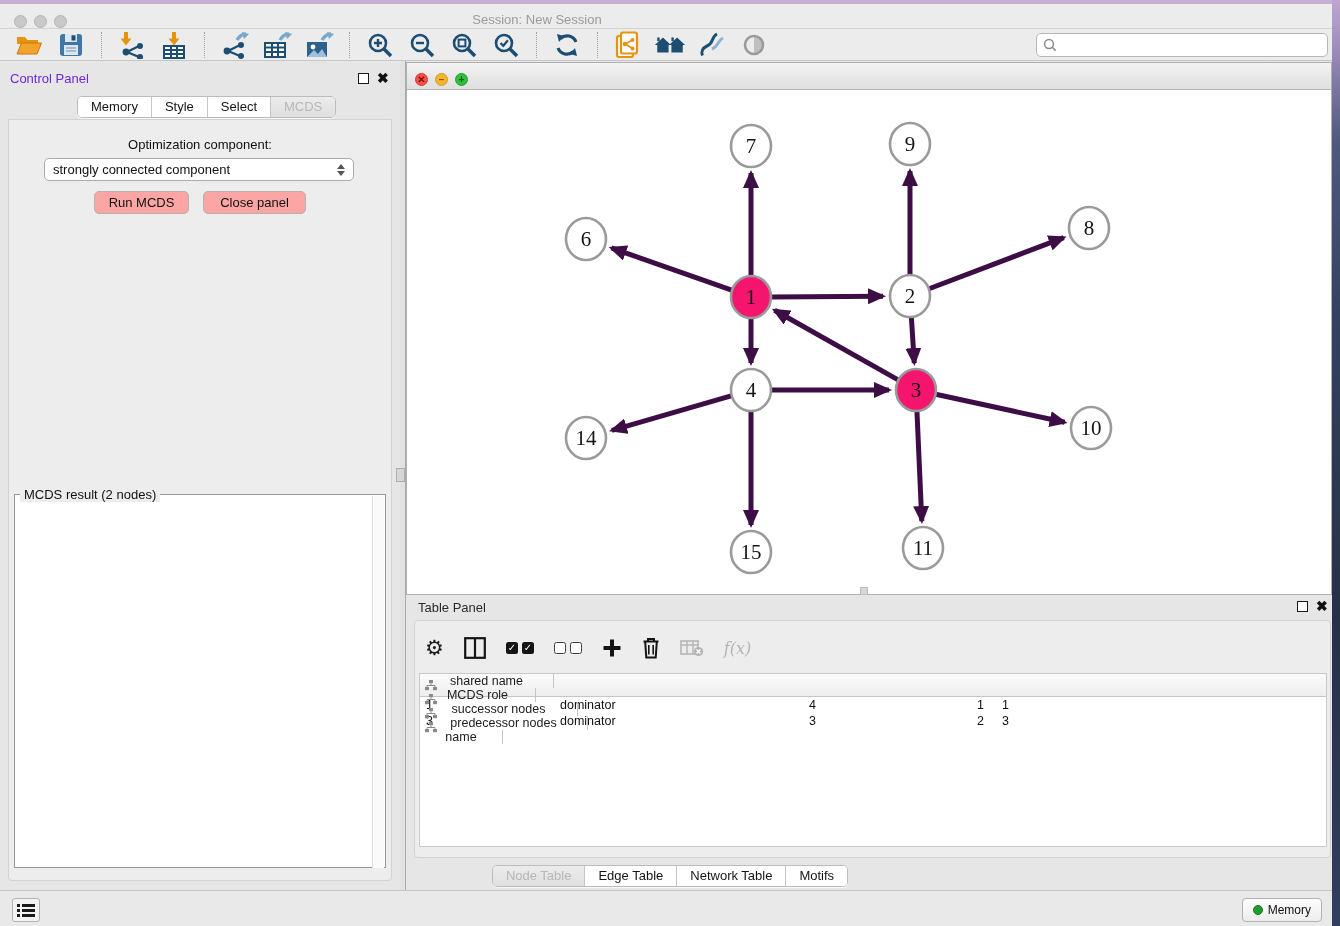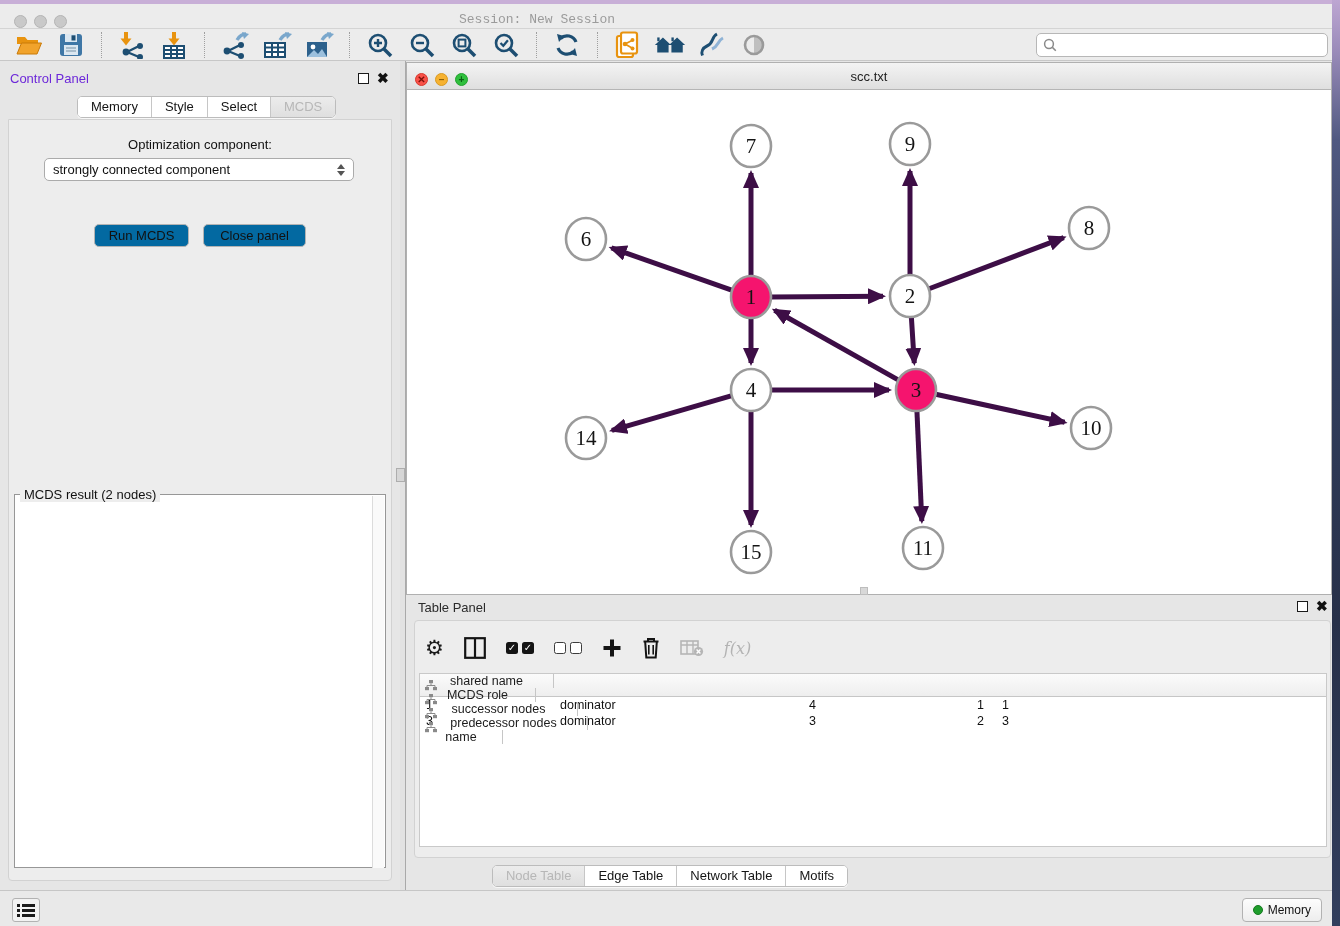--- a/index.html
+++ b/index.html
@@ -15,21 +15,21 @@
   
   #desktop-right { right:0; top:0; width:8px; height:926px;
     background:linear-gradient(180deg,#bda6d2 0px,#9b8cba 50px,#505981 140px,#33405f 320px,#273049 620px,#323e5d 926px); }
   #top-strip { left:0; top:0; width:1332px; height:4px; background:#c8afd7; }
 
   
   #titlebar { left:0; top:4px; width:1332px; height:25px; background:#ececec;
     border-bottom:1px solid #d4d4d4; }
   .mac-dot { width:13px; height:13px; border-radius:50%; background:#c9c9c9; border:1px solid #b4b4b4; display:inline-block; margin-right:7px; }
   #titlebar-dots { left:14px; top:10px; }
-  #main-title { left:0; top:8px; width:1074px; text-align:center; color:#9b9b9b; font-size:13px;font-family:Liberation Mono, monospace; }
+  #main-title { left:0; top:8px; width:1074px; text-align:center; color:#9b9b9b; font-size:13px; }
 
   
   #toolbar { left:0; top:29px; width:1332px; height:32px; background:#ececec;
     border-bottom:1px solid #c7c7c7; display:flex; align-items:center; padding-left:8px; }
   .ticon { width:34px; height:30px; display:flex; align-items:center; justify-content:center; margin:0 4px; }
   .tsep { width:1px; height:26px; border-left:1px dotted #9f9f9f; margin:0 9px; }
   #search-wrap { position:absolute; right:12px; top:33px; width:292px; height:24px; background:#fff;
     border:1px solid #b7b7b7; border-radius:5px; display:flex; align-items:center; padding:0 6px; }
   #search-input { border:none; outline:none; flex:1; font-size:12px; background:transparent; }
 
@@ -51,22 +51,22 @@
   #cp-body { left:8px; top:119px; width:384px; height:762px; background:#ededed;
     border:1px solid #d2d2d2; border-radius:0 0 4px 4px; }
   #opt-label { left:0; top:137px; width:400px; text-align:center; font-size:13px; color:#111; }
   #criterion-select { left:44px; top:158px; width:310px; height:23px; background:#fff;
     border:1px solid #ababab; border-radius:5px; font-size:13px; color:#111;
     display:flex; align-items:center; padding:0 8px; }
   #criterion-select .label { flex:1; }
   .updown { display:flex; flex-direction:column; align-items:center; gap:2px; }
   .updown .up { width:0; height:0; border-left:4px solid transparent; border-right:4px solid transparent; border-bottom:5px solid #555; }
   .updown .dn { width:0; height:0; border-left:4px solid transparent; border-right:4px solid transparent; border-top:5px solid #555; }
-  .mac-btn { background:#0369a1; border:1px solid #b3b3b3; border-radius:5px; height:23px;
-    font-size:13px; color:#111; display:flex; align-items:center; justify-content:center;margin-top:33px; }
+  .mac-btn { background:#fca5a5; border:1px solid #b3b3b3; border-radius:5px; height:23px;
+    font-size:13px; color:#111; display:flex; align-items:center; justify-content:center; }
   #run-btn  { left:94px;  top:191px; width:95px; }
   #close-panel-btn { left:203px; top:191px; width:103px; }
 
   #result-group { left:14px; top:494px; width:372px; height:374px; border:1px solid #979797; background:#fff; }
   #result-legend { left:20px; top:487px; background:#ededed; padding:0 4px; font-size:13px; color:#111; }
   #result-scroll { right:1px; top:1px; width:12px; height:372px; background:#fafafa; border-left:1px solid #dcdcdc; }
   #result-group .abs { position:absolute; }
 
   
   #splitter { left:400px; top:61px; width:6px; height:830px; background:#e2e2e2; border-right:1px solid #a9a9a9; }
@@ -327,21 +327,20 @@
   <div class="abs" id="result-legend">MCDS result (2 nodes)</div>
 
   <div class="abs" id="splitter"></div>
   <div class="abs" id="splitter-handle"></div>
 
   <div class="abs" id="net-win">
     <div id="net-titlebar">
       <div id="net-traffic">
         <span class="traffic" id="tl-close">✕</span><span class="traffic" id="tl-min">–</span><span class="traffic" id="tl-zoom">+</span>
       </div>
-      <div id="net-title">scc.txt</div>
     </div>
     <svg id="net-canvas" width="924" height="504" viewBox="0 0 924 504">
         <defs>
           <marker id="arrow" markerUnits="userSpaceOnUse" markerWidth="18" markerHeight="16" refX="15" refY="8" orient="auto">
             <path d="M0,0 L18,8 L0,16 Z" fill="#3d0e46"></path>
           </marker>
         </defs>
         <line x1="344" y1="188" x2="344" y2="83" stroke="#3d0e46" stroke-width="5" marker-end="url(#arrow)"></line>
         <line x1="326.0751757808856" y1="200.69915269873556" x2="204.4721186271625" y2="157.95383563863894" stroke="#3d0e46" stroke-width="5" marker-end="url(#arrow)"></line>
         <line x1="362.99962423487295" y1="206.88050550795677" x2="476.00053398202266" y2="206.1698079623772" stroke="#3d0e46" stroke-width="5" marker-end="url(#arrow)"></line>

